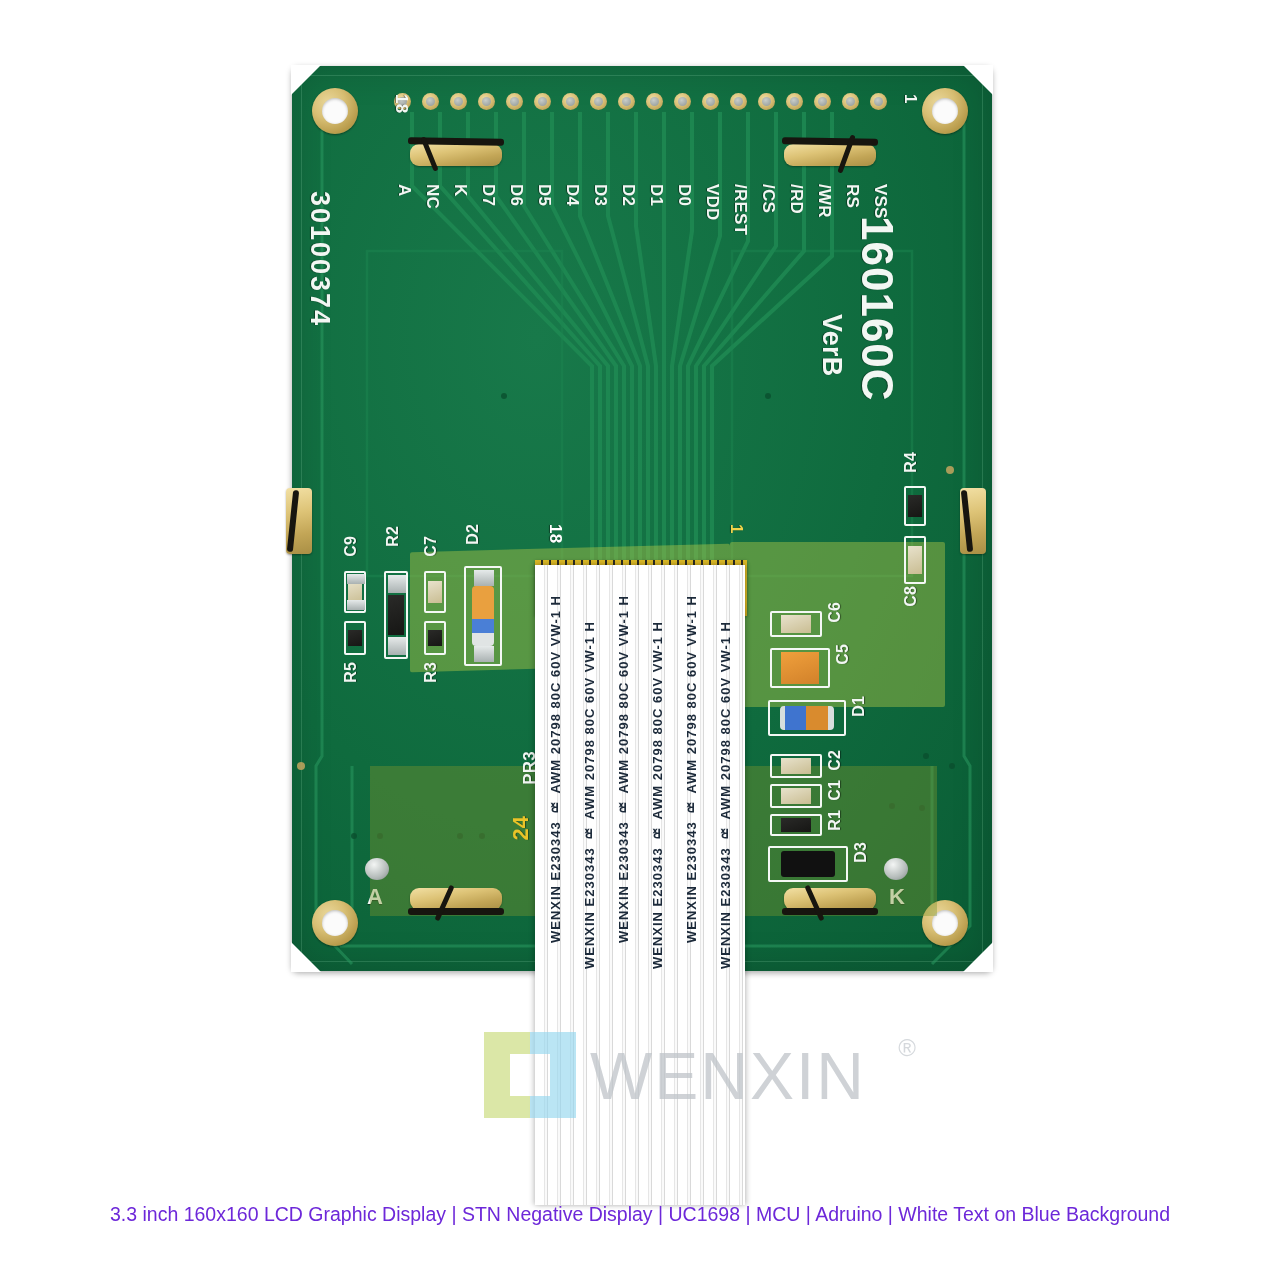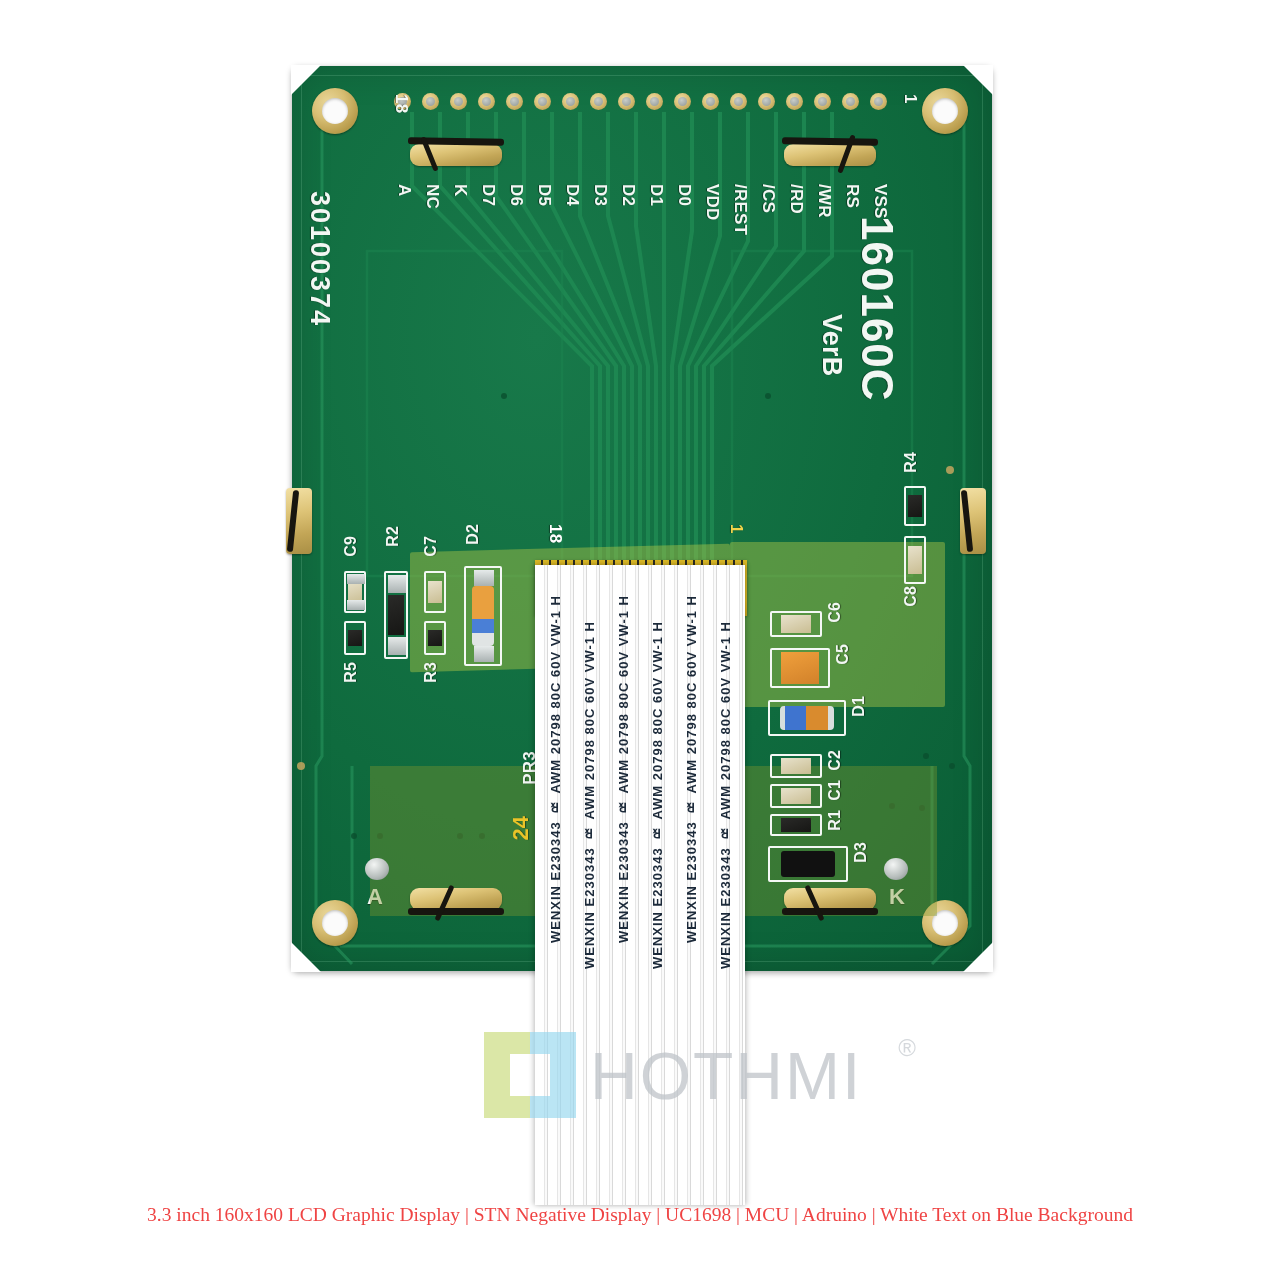--- a/index.html
+++ b/index.html
@@ -87,21 +87,21 @@
        font-size:13px;font-weight:700;writing-mode:vertical-rl;transform:rotate(180deg);
        white-space:nowrap;letter-spacing:1px;}
 
   
   .wm{position:absolute;left:470px;top:1020px;width:440px;height:110px;opacity:.75;}
   .wm-text{position:absolute;left:120px;top:18px;font-size:66px;font-weight:400;color:#bfc4c9;
         font-family:"Liberation Sans",sans-serif;letter-spacing:2px;}
   .wm-r{position:absolute;right:-6px;top:14px;font-size:24px;color:#c7ccd1;}
 
   .caption{position:absolute;left:0;bottom:54px;width:1280px;text-align:center;
-        font-size:19.5px;color:#ef4444;font-family:Liberation Serif, serif;}
+        font-size:19.5px;color:#6d28d9;font-family:Liberation Sans, sans-serif;}
 </style>
 </head>
 <body>
 
 <div class="stage">
 
   <div class="pcb">
     <div class="bevel"></div>
     <div class="cut tl"></div>
     <div class="cut tr"></div>
@@ -341,18 +341,18 @@
       <div class="cabletxt" style="left: 114px; top: 56px;">WENXIN E230343 ℞ AWM 20798 80C 60V VW-1 H</div>
       <div class="cabletxt" style="left: 148px; top: 30px;">WENXIN E230343 ℞ AWM 20798 80C 60V VW-1 H</div>
       <div class="cabletxt" style="left: 182px; top: 56px;">WENXIN E230343 ℞ AWM 20798 80C 60V VW-1 H</div>
     </div>
 
   <div class="wm">
     <svg width="120" height="110" viewBox="0 0 120 110" style="position:absolute;left:0;top:0;">
       <path d="M14 12 L60 12 L60 34 L40 34 L40 76 L60 76 L60 98 L14 98 Z" fill="#cfe08a"></path>
       <path d="M106 12 L60 12 L60 34 L80 34 L80 76 L60 76 L60 98 L106 98 Z" fill="#93d6ee" opacity="0.85"></path>
     </svg>
-    <div class="wm-text">HOTHMI</div>
+    <div class="wm-text">WENXIN</div>
     <div class="wm-r">®</div>
   </div>
 
   <div class="caption">3.3 inch 160x160 LCD Graphic Display | STN Negative Display | UC1698 | MCU | Adruino | White Text on Blue Background</div>
 </div>
 
 </body></html>

